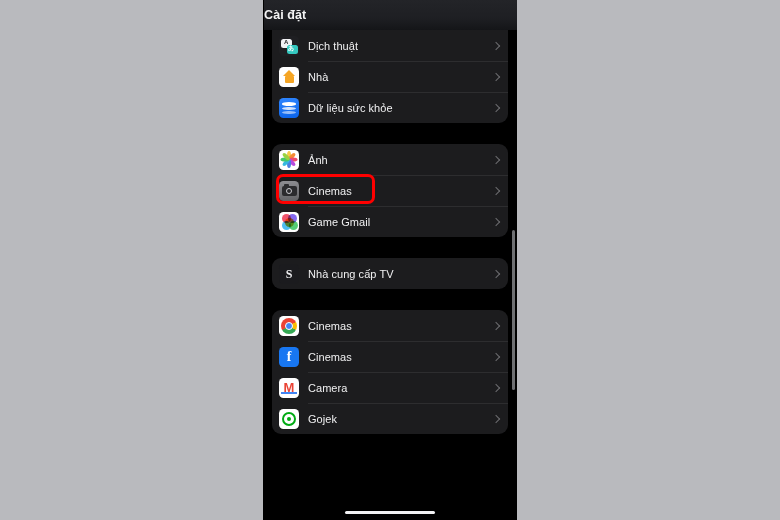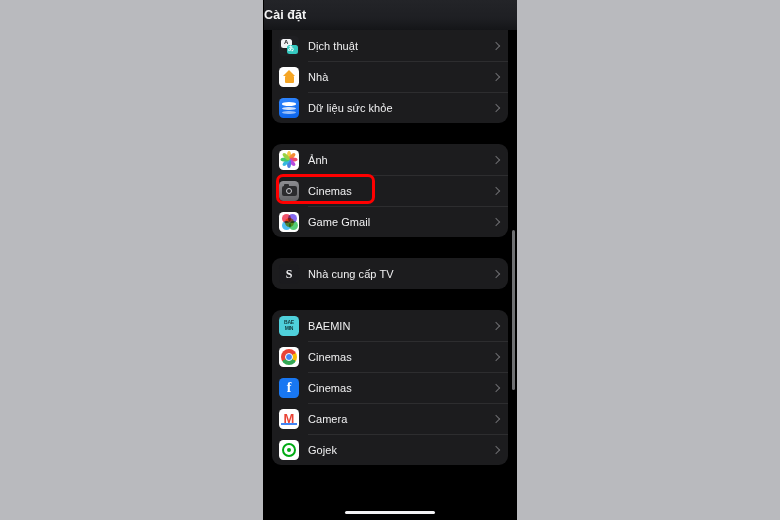--- a/index.html
+++ b/index.html
@@ -287,27 +287,20 @@
           <div class="row">
             <span class="ico ic-tv">
               <span class="s">S</span>
             </span>
             <span class="row-label">Nhà cung cấp TV</span>
             <span class="chev"></span>
           </div>
         </div>
         <div class="card">
           <div class="row">
-            <span class="ico ic-baemin">
-              <span class="bm">BAE<br>MIN</span>
-            </span>
-            <span class="row-label">BAEMIN</span>
-            <span class="chev"></span>
-          </div>
-          <div class="row">
             <span class="ico ic-chrome">
               <span class="ring"></span>
               <span class="inner"></span>
             </span>
             <span class="row-label">Cinemas</span>
             <span class="chev"></span>
           </div>
           <div class="row">
             <span class="ico ic-fb">
               <span class="f">f</span>

